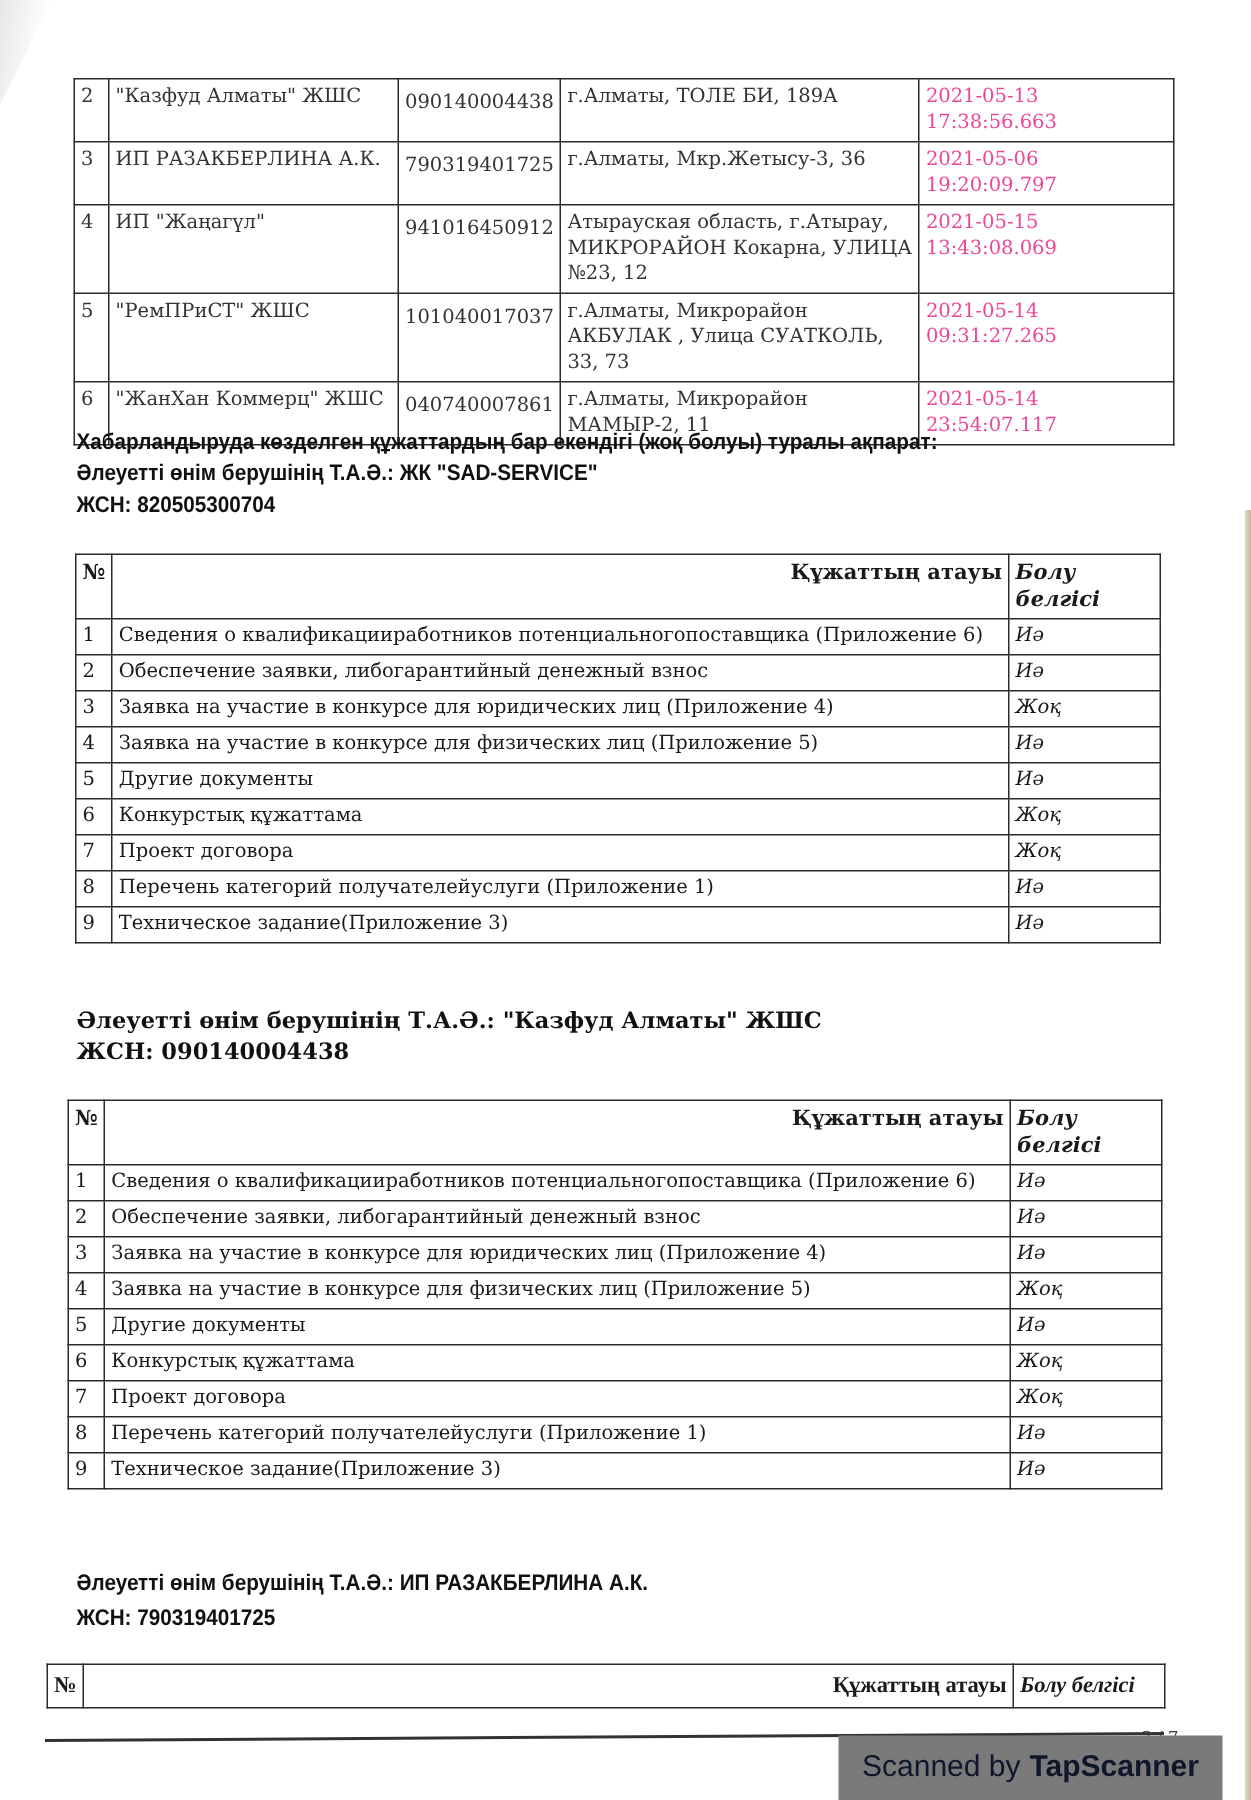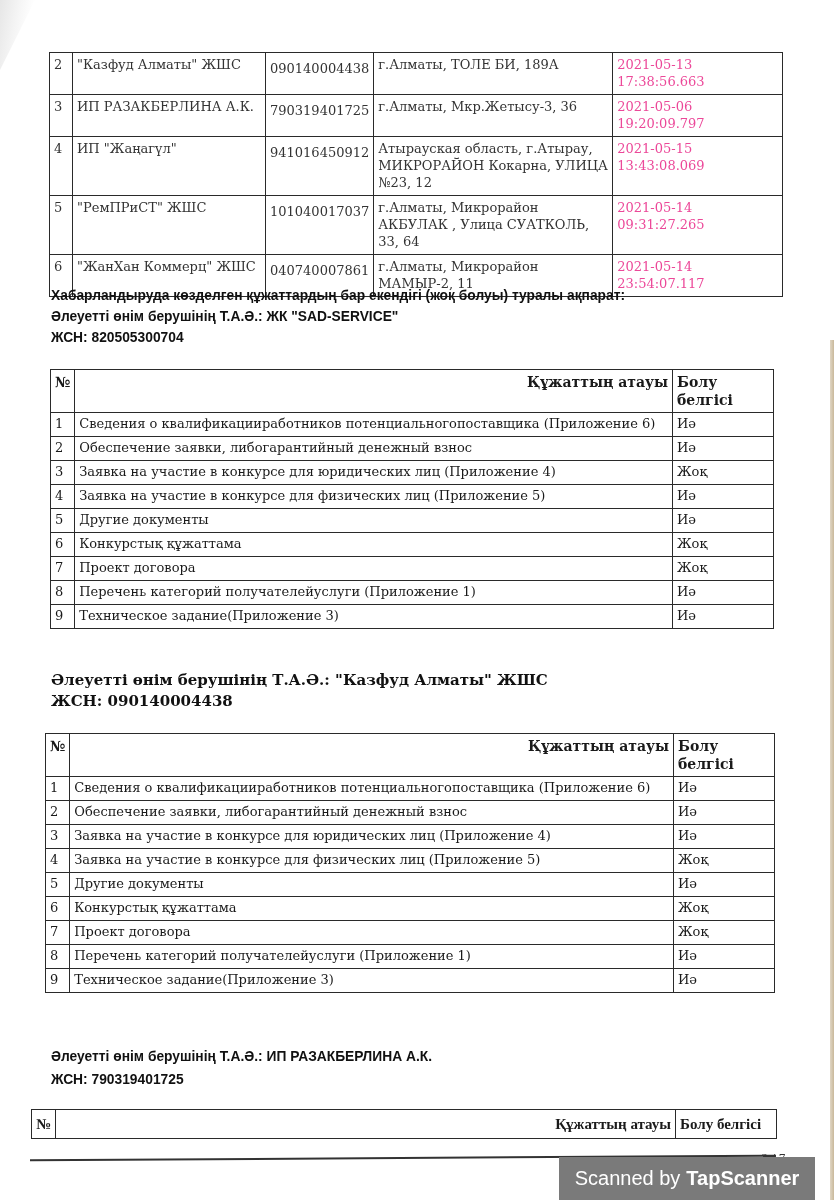--- a/index.html
+++ b/index.html
@@ -36,37 +36,37 @@
     font-weight: bold; font-size: 15px; line-height: 20px; color: #111;
     transform: scaleX(0.92); transform-origin: left;
   }
   .heading.wide { font-family: "DejaVu Serif", serif; transform: none; font-size: 15px; }
 
   .doc-table { font-size: 13px; line-height: 18px; }
   .doc-table th { font-weight: bold; font-size: 14px; padding: 3px 4px; }
   .doc-table td { padding: 2px 4px 3px 4px; }
   .doc-table td.num, .doc-table th.num { width: 12px; text-align: left; }
   .doc-table th.title { text-align: right; }
-  .doc-table th.flag, .doc-table td.flag { width: 92px; text-align: left; }
+  .doc-table th.flag, .doc-table td.flag { width: 92px; text-align: left; font-style: italic; }
 
   #docs-table-1 { left: 50px; top: 369px; width: 724px; }
   #docs-table-2 { left: 45px; top: 733px; width: 730px; }
   #docs-table-3 { left: 31px; top: 1109px; width: 746px; font-family: "Liberation Serif", serif; }
   #docs-table-3 th { font-size: 15px; padding: 5px 4px; }
 
   .footer-line {
     position: absolute; left: 30px; top: 1157px; width: 746px; height: 1.5px;
     background: #333; transform: rotate(-0.35deg);
   }
   .page-number {
     position: absolute; left: 761px; top: 1152px; font-size: 11px; color: #333;
   }
   .watermark {
     position: absolute; left: 559px; top: 1157px; width: 256px; height: 43px;
-    background: #7a7a7a; color: #ffffff;
+    background: #7a7a7a; color: #0f172a;
     font-family: "Liberation Sans", sans-serif; font-size: 20px;
     display: flex; align-items: center; justify-content: center; gap: 6px;
   }
   .watermark b { font-weight: bold; }
 </style>
 </head>
 <body>
 
 <div class="page-shadow-left"></div>
 <div class="page-edge-right"></div>
@@ -100,21 +100,21 @@
         <td class="addr">Атырауская область, г.Атырау, МИКРОРАЙОН Кокарна, УЛИЦА №23, 12</td>
         <td class="date">
           <div>2021-05-15</div>
           <div>13:43:08.069</div>
         </td>
       </tr>
       <tr>
         <td class="num">5</td>
         <td class="name">"РемПРиСТ" ЖШС</td>
         <td class="bin">101040017037</td>
-        <td class="addr">г.Алматы, Микрорайон АКБУЛАК , Улица СУАТКОЛЬ, 33, 64</td>
+        <td class="addr">г.Алматы, Микрорайон АКБУЛАК , Улица СУАТКОЛЬ, 33, 73</td>
         <td class="date">
           <div>2021-05-14</div>
           <div>09:31:27.265</div>
         </td>
       </tr>
       <tr>
         <td class="num">6</td>
         <td class="name">"ЖанХан Коммерц" ЖШС</td>
         <td class="bin">040740007861</td>
         <td class="addr">г.Алматы, Микрорайон МАМЫР-2, 11</td>

